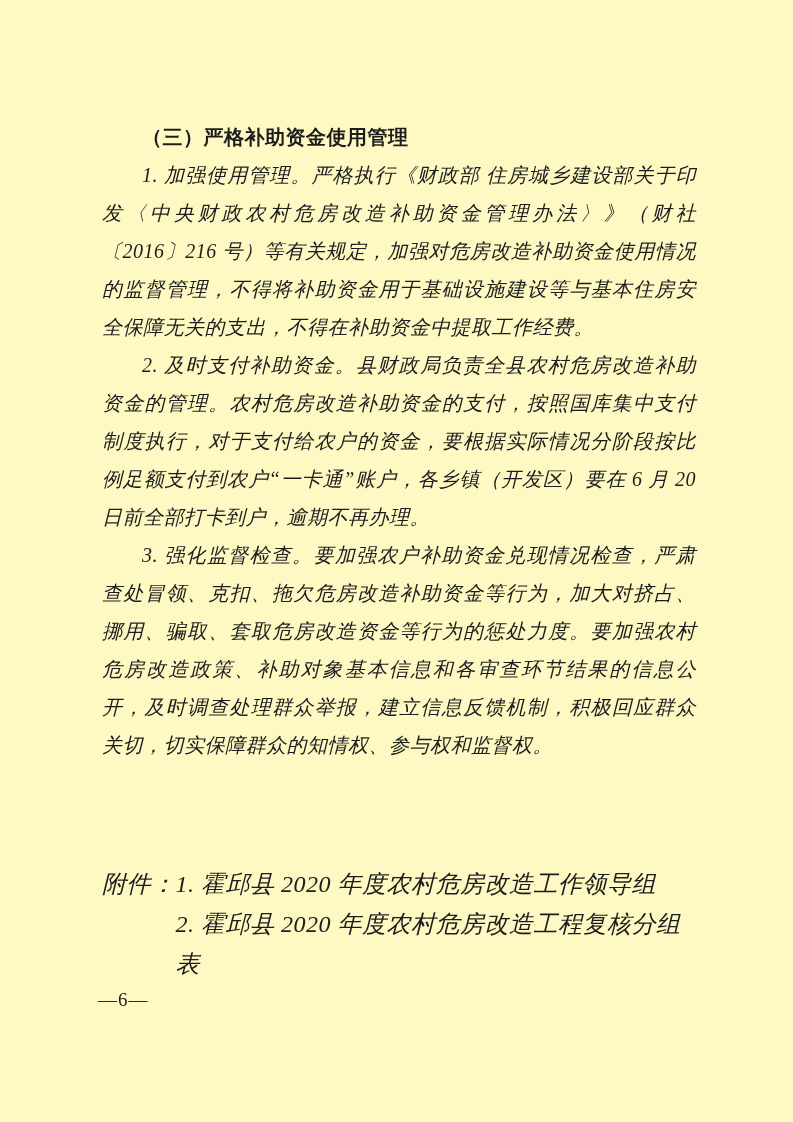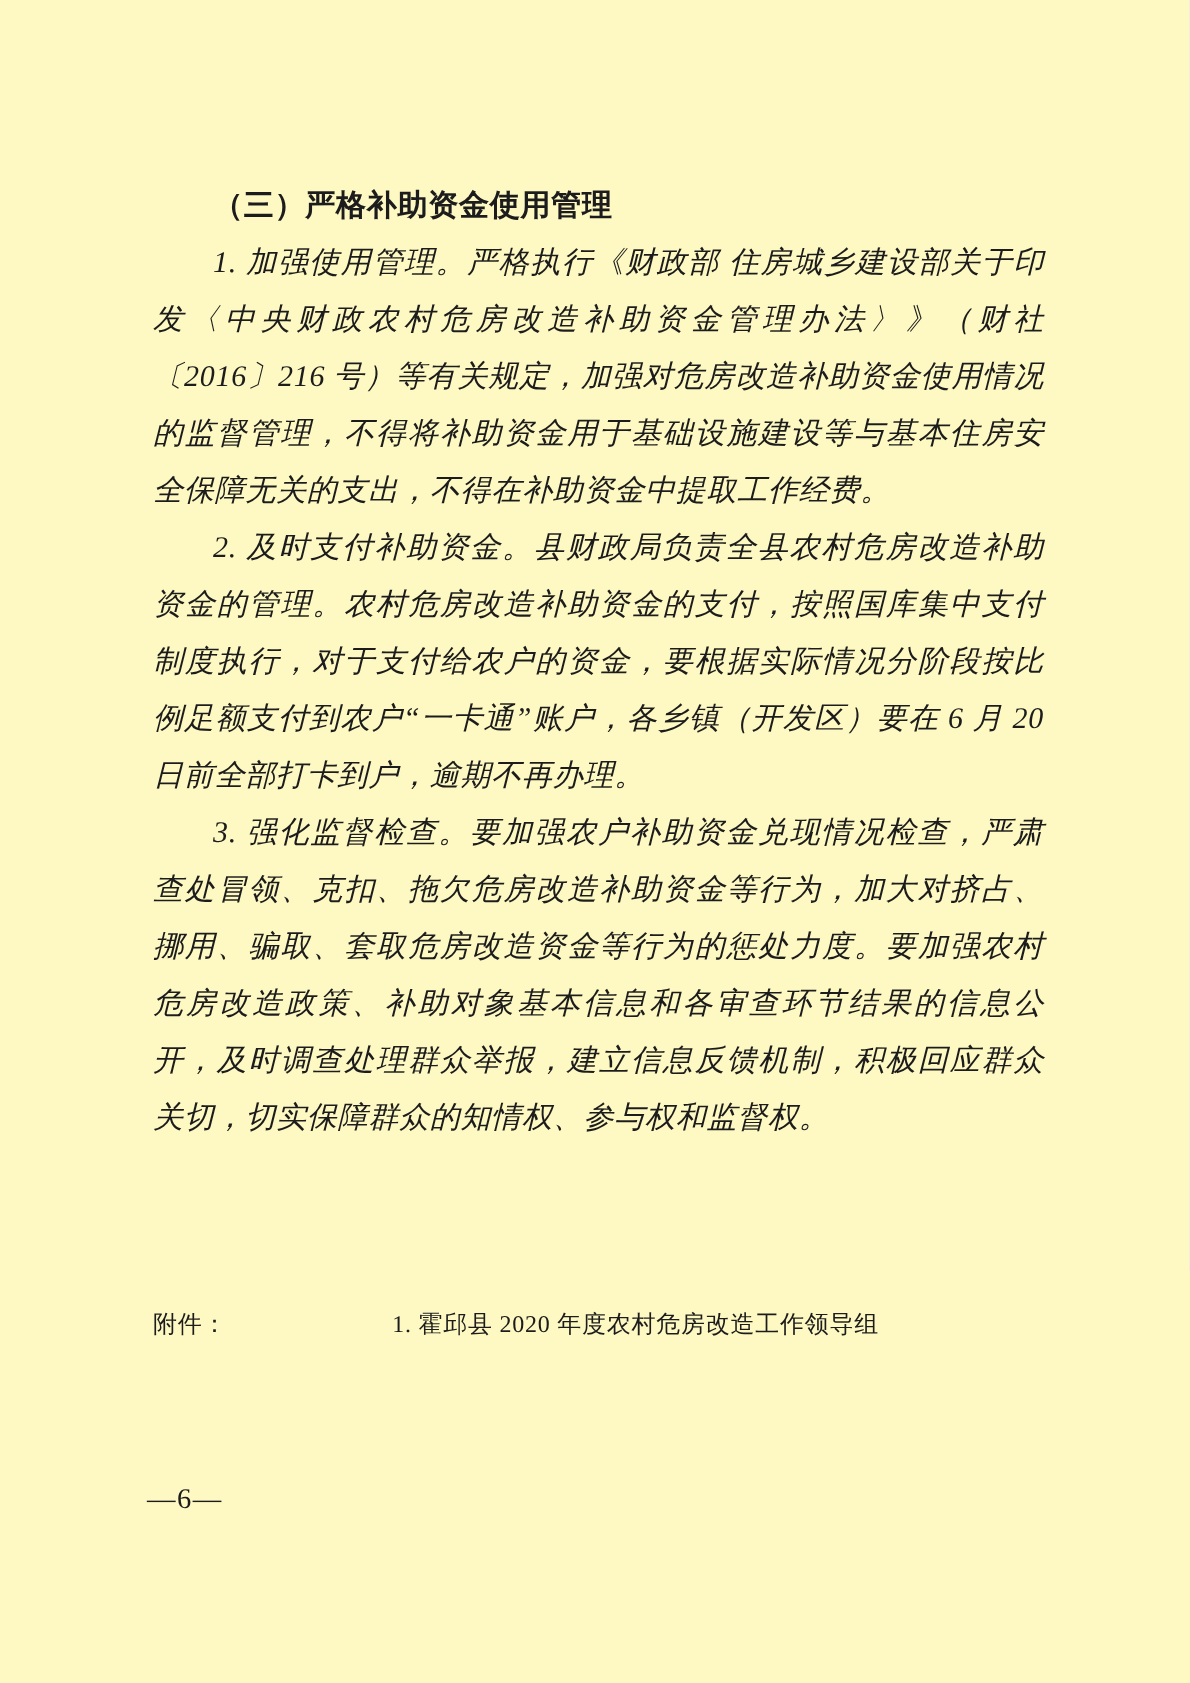--- a/index.html
+++ b/index.html
@@ -37,31 +37,31 @@
     line-height: 38px;
     text-indent: 2em;
     text-align: justify;
     letter-spacing: 0.5px;
     font-style: italic;
   }
   .attachments {
     display: flex;
     align-items: flex-start;
     margin-top: 100px;
-    font-size: 16px;
+    font-size: 24px;
     line-height: 40px;
     letter-spacing: 0.5px;
+    font-style: italic;
   }
   .attach-label {
     flex: none;
     white-space: nowrap;
   }
   .attach-items {
     flex: 1;
-    text-align: center;
   }
   .attach-item {
     margin: 0;
   }
   .page-number {
     position: absolute;
     left: 98px;
     top: 988px;
     font-size: 19px;
     line-height: 24px;
@@ -79,19 +79,20 @@
     <p class="doc-para">1. 加强使用管理。严格执行《财政部 住房城乡建设部关于印发〈中央财政农村危房改造补助资金管理办法〉》（财社〔2016〕216 号）等有关规定，加强对危房改造补助资金使用情况的监督管理，不得将补助资金用于基础设施建设等与基本住房安全保障无关的支出，不得在补助资金中提取工作经费。</p>
 
     <p class="doc-para">2. 及时支付补助资金。县财政局负责全县农村危房改造补助资金的管理。农村危房改造补助资金的支付，按照国库集中支付制度执行，对于支付给农户的资金，要根据实际情况分阶段按比例足额支付到农户“一卡通”账户，各乡镇（开发区）要在 6 月 20 日前全部打卡到户，逾期不再办理。</p>
 
     <p class="doc-para">3. 强化监督检查。要加强农户补助资金兑现情况检查，严肃查处冒领、克扣、拖欠危房改造补助资金等行为，加大对挤占、挪用、骗取、套取危房改造资金等行为的惩处力度。要加强农村危房改造政策、补助对象基本信息和各审查环节结果的信息公开，及时调查处理群众举报，建立信息反馈机制，积极回应群众关切，切实保障群众的知情权、参与权和监督权。</p>
 
     <div class="attachments">
       <span class="attach-label">附件：</span>
       <div class="attach-items">
         <p class="attach-item">1. 霍邱县 2020 年度农村危房改造工作领导组</p>
+        <p class="attach-item">2. 霍邱县 2020 年度农村危房改造工程复核分组表</p>
       </div>
     </div>
 
   </div>
 
   <div class="page-number">—6—</div>
 </div>
 
 </body></html>

